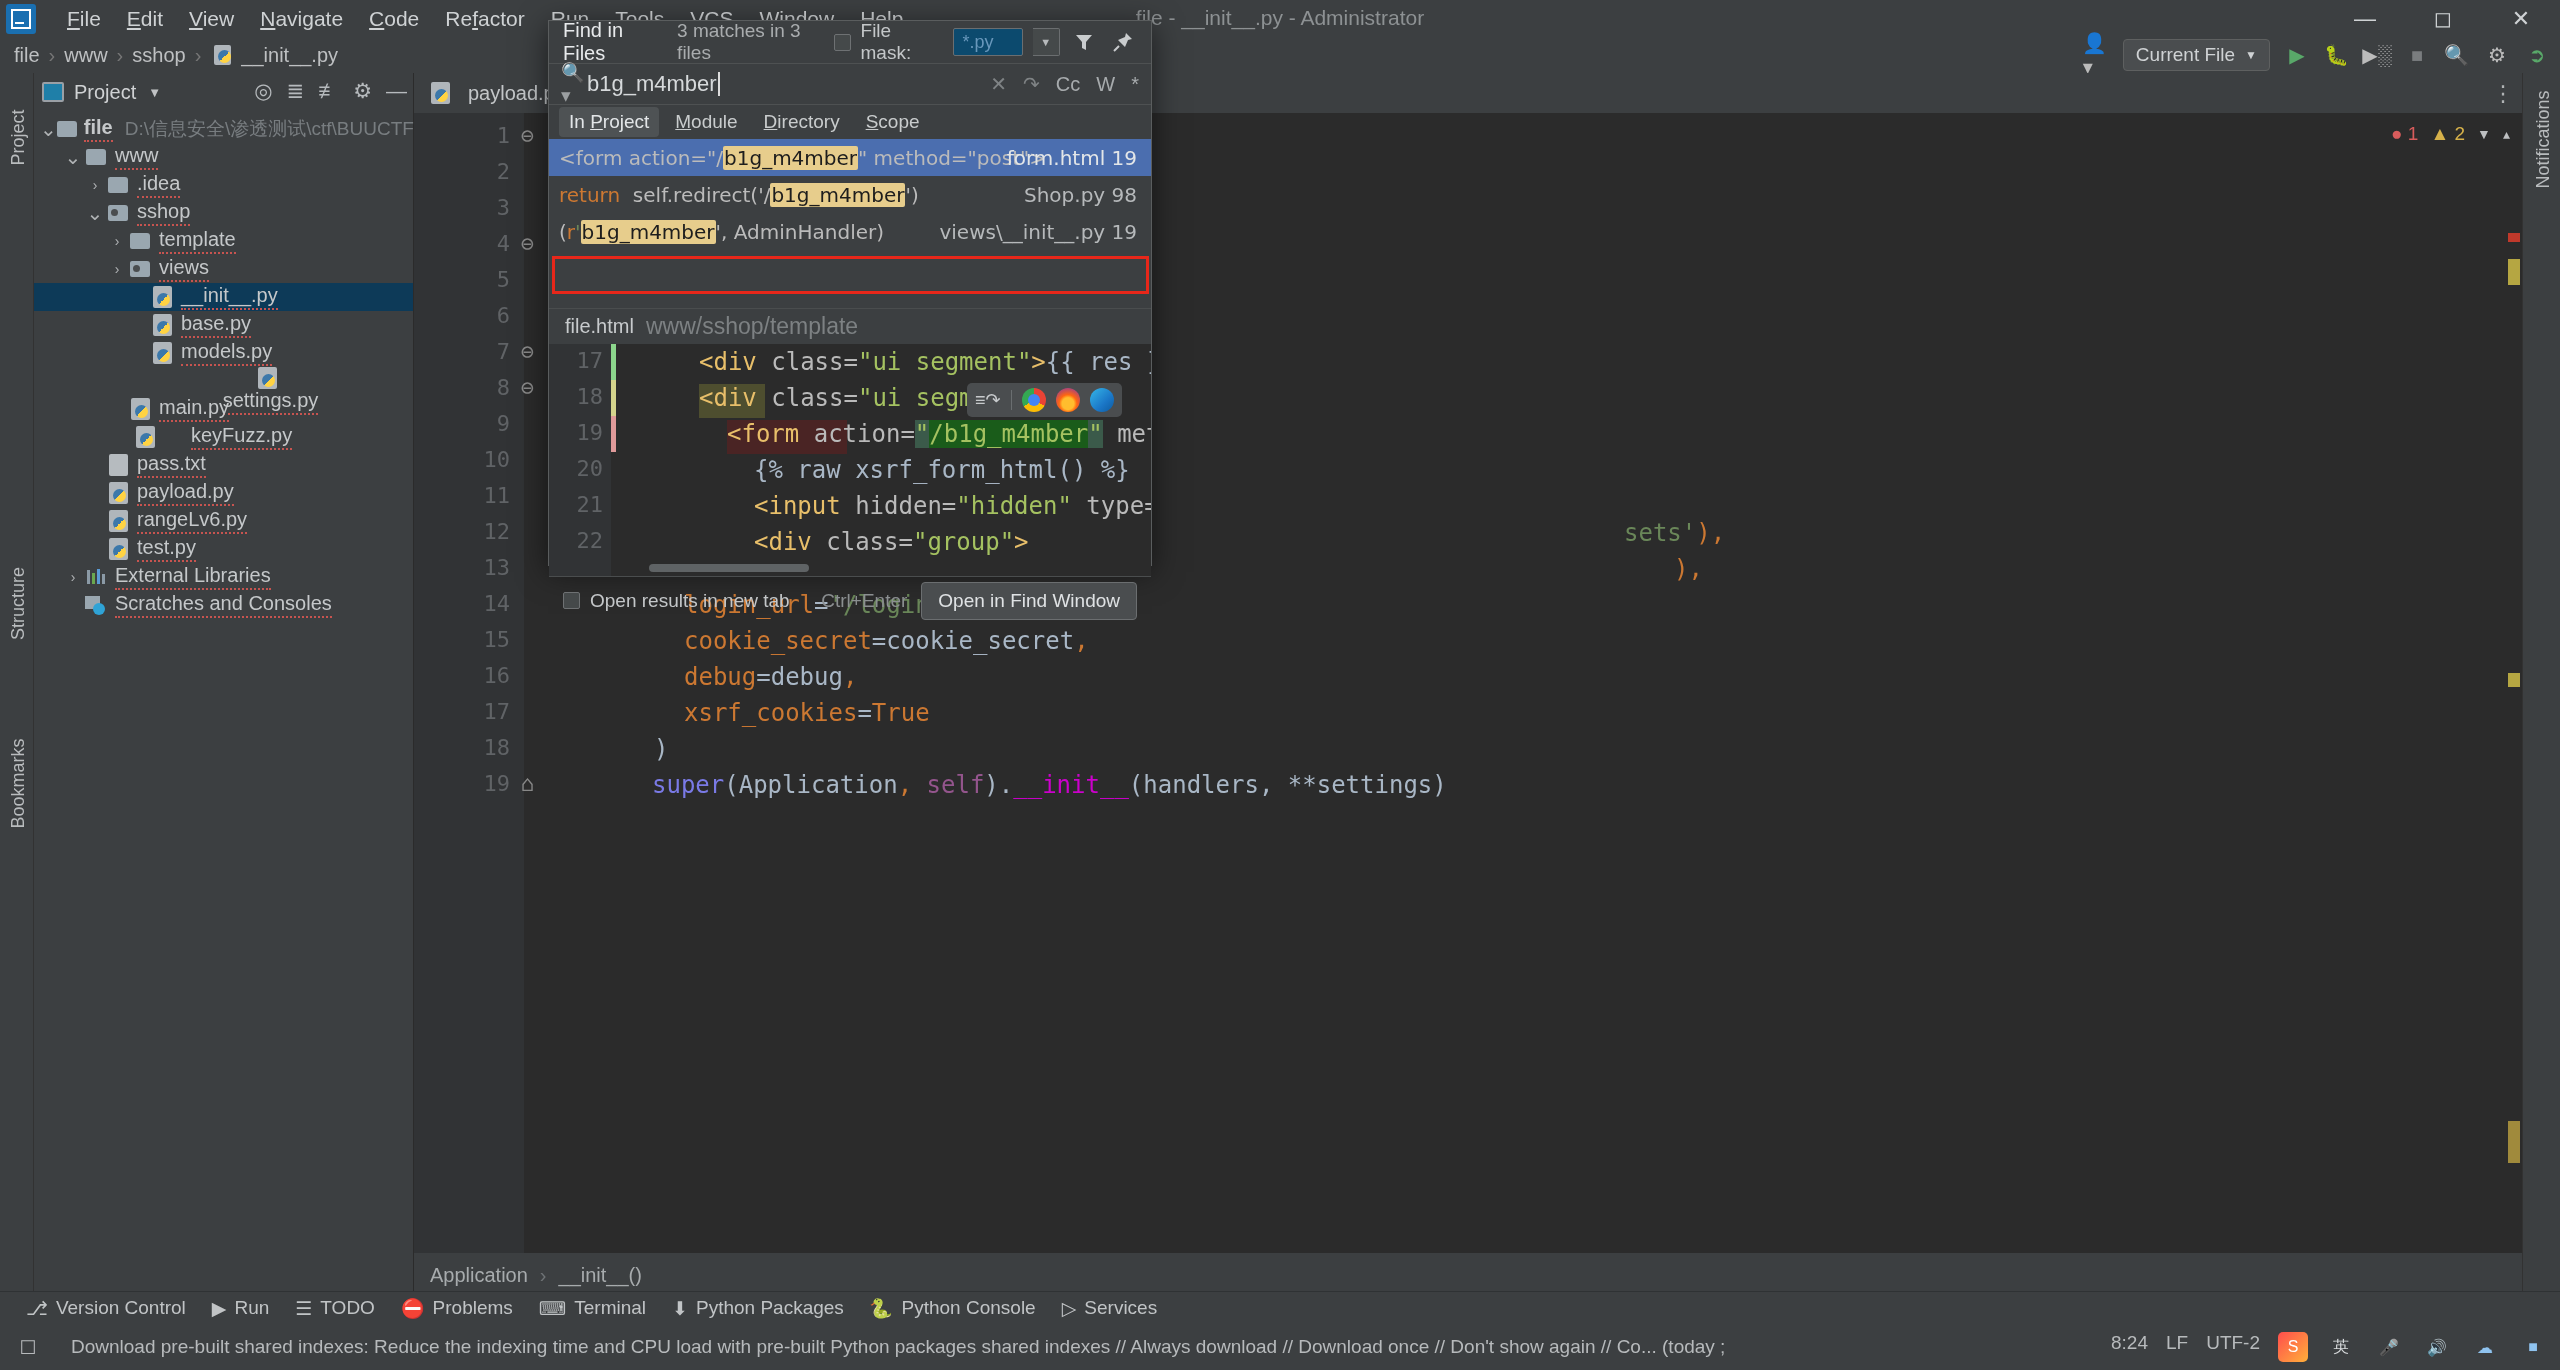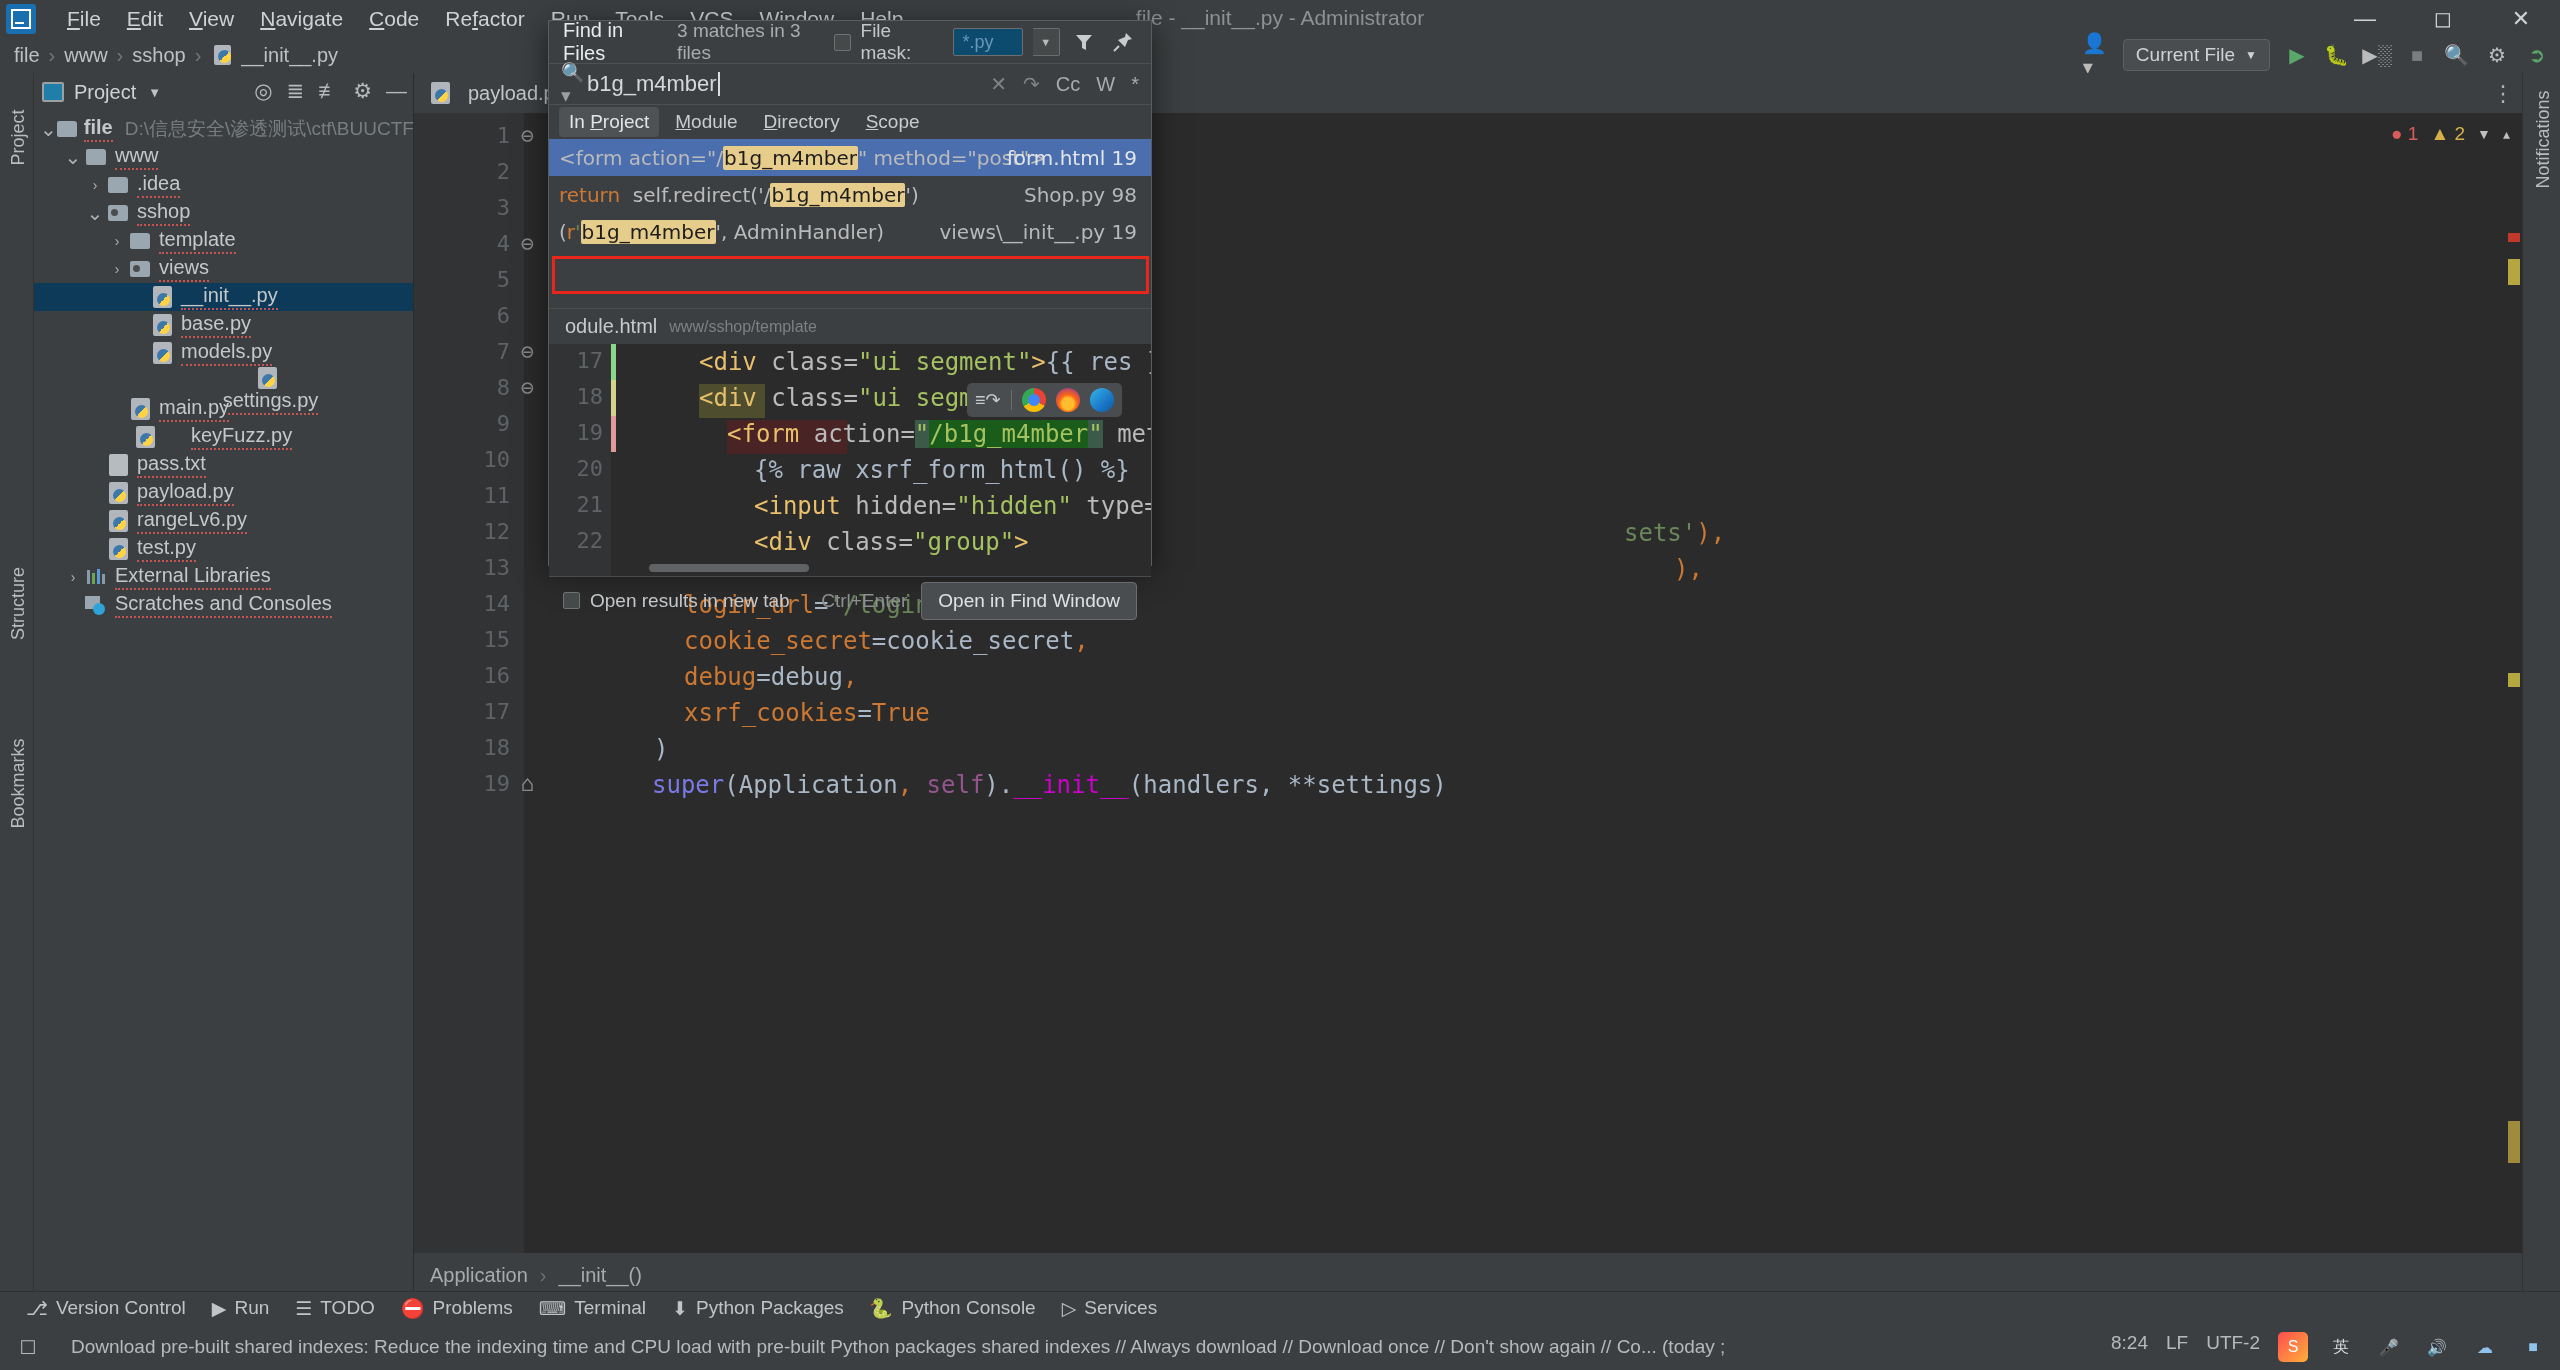--- a/index.html
+++ b/index.html
@@ -118,21 +118,21 @@
      font-family:"DejaVu Sans", sans-serif; white-space:nowrap; }
   .rrow.sel{ background:#4b6eaf; }
   .rrow .loc{ position:absolute; right:14px; color:#b6b9bb; font-size:20px; }
   .rrow.sel .loc{ color:#e3e6e8; }
   .hl{ background:#e7cd8c; color:#1d1d1d; border-radius:2px; padding:0 1px; }
   .redbox{ position:absolute; left:552px; top:256px; width:597px; height:38px;
      border:3px solid #e8271a; z-index:60; pointer-events:none; }
 
   .prevhdr{ height:36px; display:flex; align-items:center; padding:0 16px; font-size:20px;
      background:#3c3f41; color:#c8cbcd; border-top:1px solid #4a4d4e; }
-  .prevhdr .p2{ color:#7d8183; margin-left:12px; font-size:16px; }
+  .prevhdr .p2{ color:#7d8183; margin-left:12px; font-size:23px; }
   .preview{ position:relative; background:#2b2b2b; height:232px; overflow:hidden; }
   .pgut{ position:absolute; left:0; top:0; width:62px; height:100%; background:#313335; }
   .pln{ position:absolute; right:8px; color:#606366; font-size:22px; font-family:"DejaVu Sans Mono", monospace;}
   .pstripe{ position:absolute; left:62px; width:5px; }
   .pcode{ position:absolute; left:0; top:0; right:0; bottom:0; font-family:"DejaVu Sans Mono", monospace;
      font-size:24px; white-space:pre; }
   .tag{ color:#e8bf6a; } .attr{ color:#bababa; } .val{ color:#a5c261; } .brace{ color:#a9b7c6; }
   .hlrow{ background:#4e4e2f; }
   .darkred{ background:#4a2424; }
   .browserbar{ position:absolute; background:#4a4d4f; border-radius:5px; height:34px;
@@ -513,21 +513,21 @@
           <span class="loc">Shop.py 98</span>
         </div>
         <div class="rrow">
           <span><span>(<span style="color:#cc7832">r</span><span style="color:#6a8759">'</span></span><span class="hl">b1g_m4mber</span><span>', AdminHandler)</span></span>
           <span class="loc">views\__init__.py 19</span>
         </div>
         <div style="height: 58px;"></div>
       </div>
 
     <div class="prevhdr">
-      <span>odule.html</span>
+      <span>file.html</span>
       <span class="p2">www/sshop/template</span>
     </div>
 
     <div class="preview">
       <div class="pgut">
         <span class="pln" style="top:4px;">17</span>
         <span class="pln" style="top:40px;">18</span>
         <span class="pln" style="top:76px;">19</span>
         <span class="pln" style="top:112px;">20</span>
         <span class="pln" style="top:148px;">21</span>

